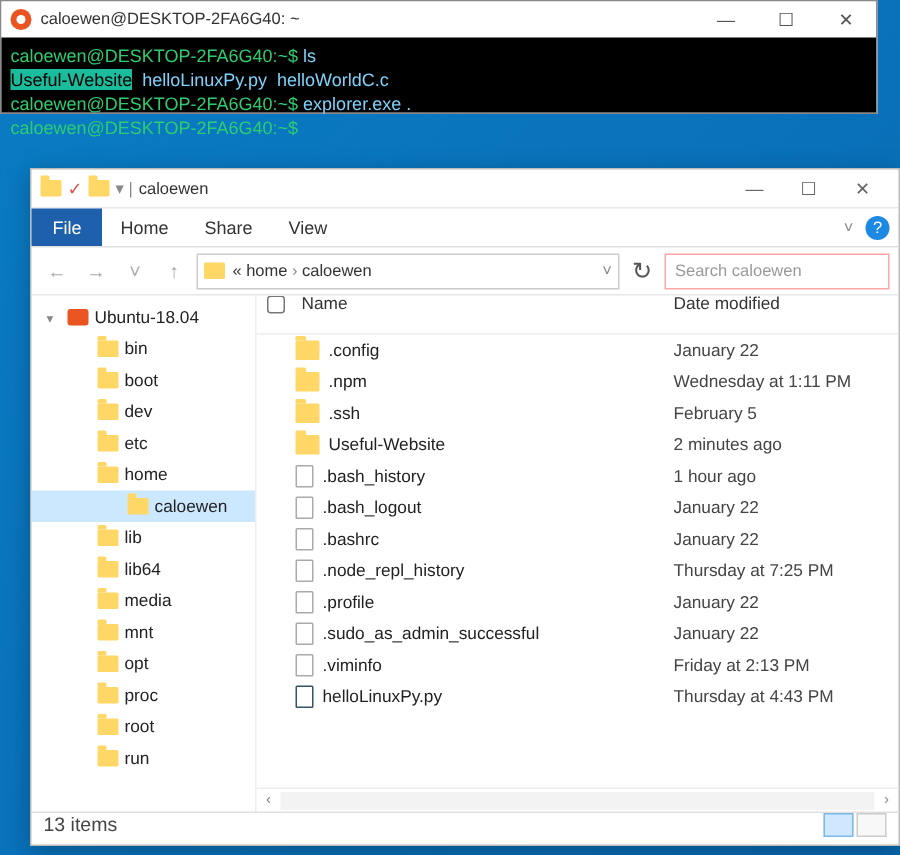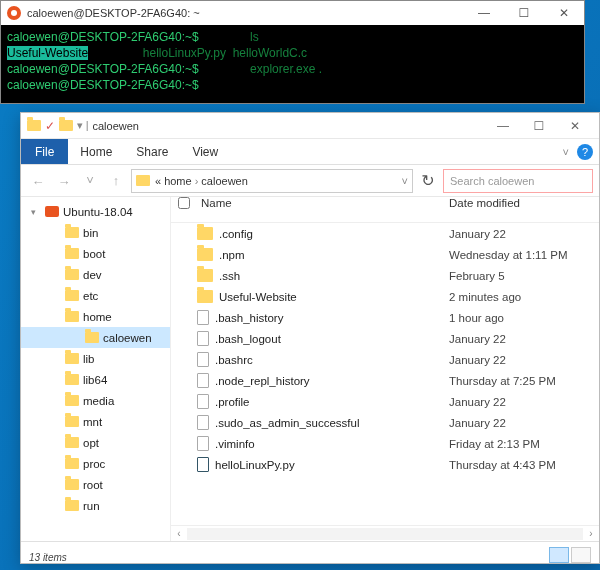--- a/index.html
+++ b/index.html
@@ -1,28 +1,28 @@
 <!DOCTYPE html>
 <html><head>
 <meta charset="utf-8">
 <style>
 * { margin: 0; padding: 0; box-sizing: border-box; font-family: "Segoe UI", Tahoma, sans-serif; }
 body { width: 600px; height: 570px; background: linear-gradient(135deg, #0a7cc4, #0868b0); position: relative; overflow: hidden; }
 
 
-.terminal { position: absolute; left: 0; top: 0; width: 585px; height: 104px; background: #fff; border: 1px solid #888; }
+.terminal { position: absolute; left: 0; top: 0; width: 585px; height: 76px; background: #fff; border: 1px solid #888; }
 .terminal-titlebar { height: 24px; background: #fff; display: flex; align-items: center; padding: 0 6px; font-size: 11px; color: #333; }
 .terminal-titlebar .ticon { width: 14px; height: 14px; background: #e95420; border-radius: 50%; margin-right: 6px; position: relative; }
 .terminal-titlebar .ticon::after { content: ""; position: absolute; width: 6px; height: 6px; background: #fff; border-radius: 50%; left: 4px; top: 4px; }
 .terminal-titlebar .wbtns { margin-left: auto; display: flex; gap: 12px; color: #555; font-size: 12px; }
 .terminal-titlebar .wbtns span { width: 28px; text-align: center; cursor: default; }
 .terminal-body { background: #000; color: #eee; font-family: Consolas, monospace; font-size: 12px; padding: 4px 6px; height: calc(100% - 24px); line-height: 16px; white-space: pre; }
 .prompt { color: #2ecc71; }
 .highlight { background: #1abc9c; color: #000; }
-.tfile { color: #15803d; margin-left: 48px; }
+.tfile { color: #7dd3fc; }
 
 
 .explorer { position: absolute; left: 20px; top: 112px; width: 580px; height: 452px; background: #fff; border: 1px solid #bbb; box-shadow: 0 4px 16px rgba(0,0,0,0.25); display: flex; flex-direction: column; }
 
 .exp-titlebar { height: 26px; display: flex; align-items: center; padding: 0 6px; font-size: 11px; color: #333; border-bottom: 1px solid #e8e8e8; }
 .exp-titlebar .qat { display: flex; align-items: center; gap: 4px; }
 .exp-titlebar .qat .folder-icon { width: 14px; height: 11px; background: #ffd766; border-radius: 1px; position: relative; }
 .exp-titlebar .qat .folder-icon::before { content:""; position:absolute; left:0; top:-3px; width:6px; height:3px; background:#ffd766; border-radius:1px 1px 0 0; }
 .exp-titlebar .qat .check { color: #d9534f; font-size: 12px; }
 .exp-titlebar .wbtns { margin-left: auto; display: flex; gap: 0; }
@@ -71,21 +71,21 @@
 .row .icon.file { background: #fff; border: 1px solid #aaa; border-radius: 1px; height: 15px; width: 12px; }
 .row .icon.file::before { display: none; }
 .row .icon.py { background: #fff; border: 1px solid #356; }
 .row .name { flex: 1; color: #222; white-space: nowrap; overflow: hidden; }
 .row .date { width: 150px; color: #444; }
 
 .hscroll { height: 16px; border-top: 1px solid #eee; display: flex; align-items: center; font-size: 10px; color: #888; }
 .hscroll .arrow { width: 16px; text-align: center; }
 .hscroll .track { flex: 1; height: 12px; background: #f3f3f3; position: relative; }
 
-.statusbar { height: 22px; border-top: 1px solid #e0e0e0; display: flex; align-items: flex-end; font-size: 10px; color: #444; padding: 0 8px; font-style: italic; }
+.statusbar { height: 22px; border-top: 1px solid #e0e0e0; display: flex; align-items: flex-start; font-size: 13px; color: #444; padding: 0 8px; }
 .statusbar .views { margin-left: auto; display: flex; gap: 2px; }
 .statusbar .views span { width: 20px; height: 16px; border: 1px solid #ccc; background: #f8f8f8; }
 .statusbar .views span.active { background: #d0e8ff; border-color: #7ab8e8; }
 </style>
 </head>
 <body>
 
 <div class="terminal">
   <div class="terminal-titlebar">
     <div class="ticon"></div>

